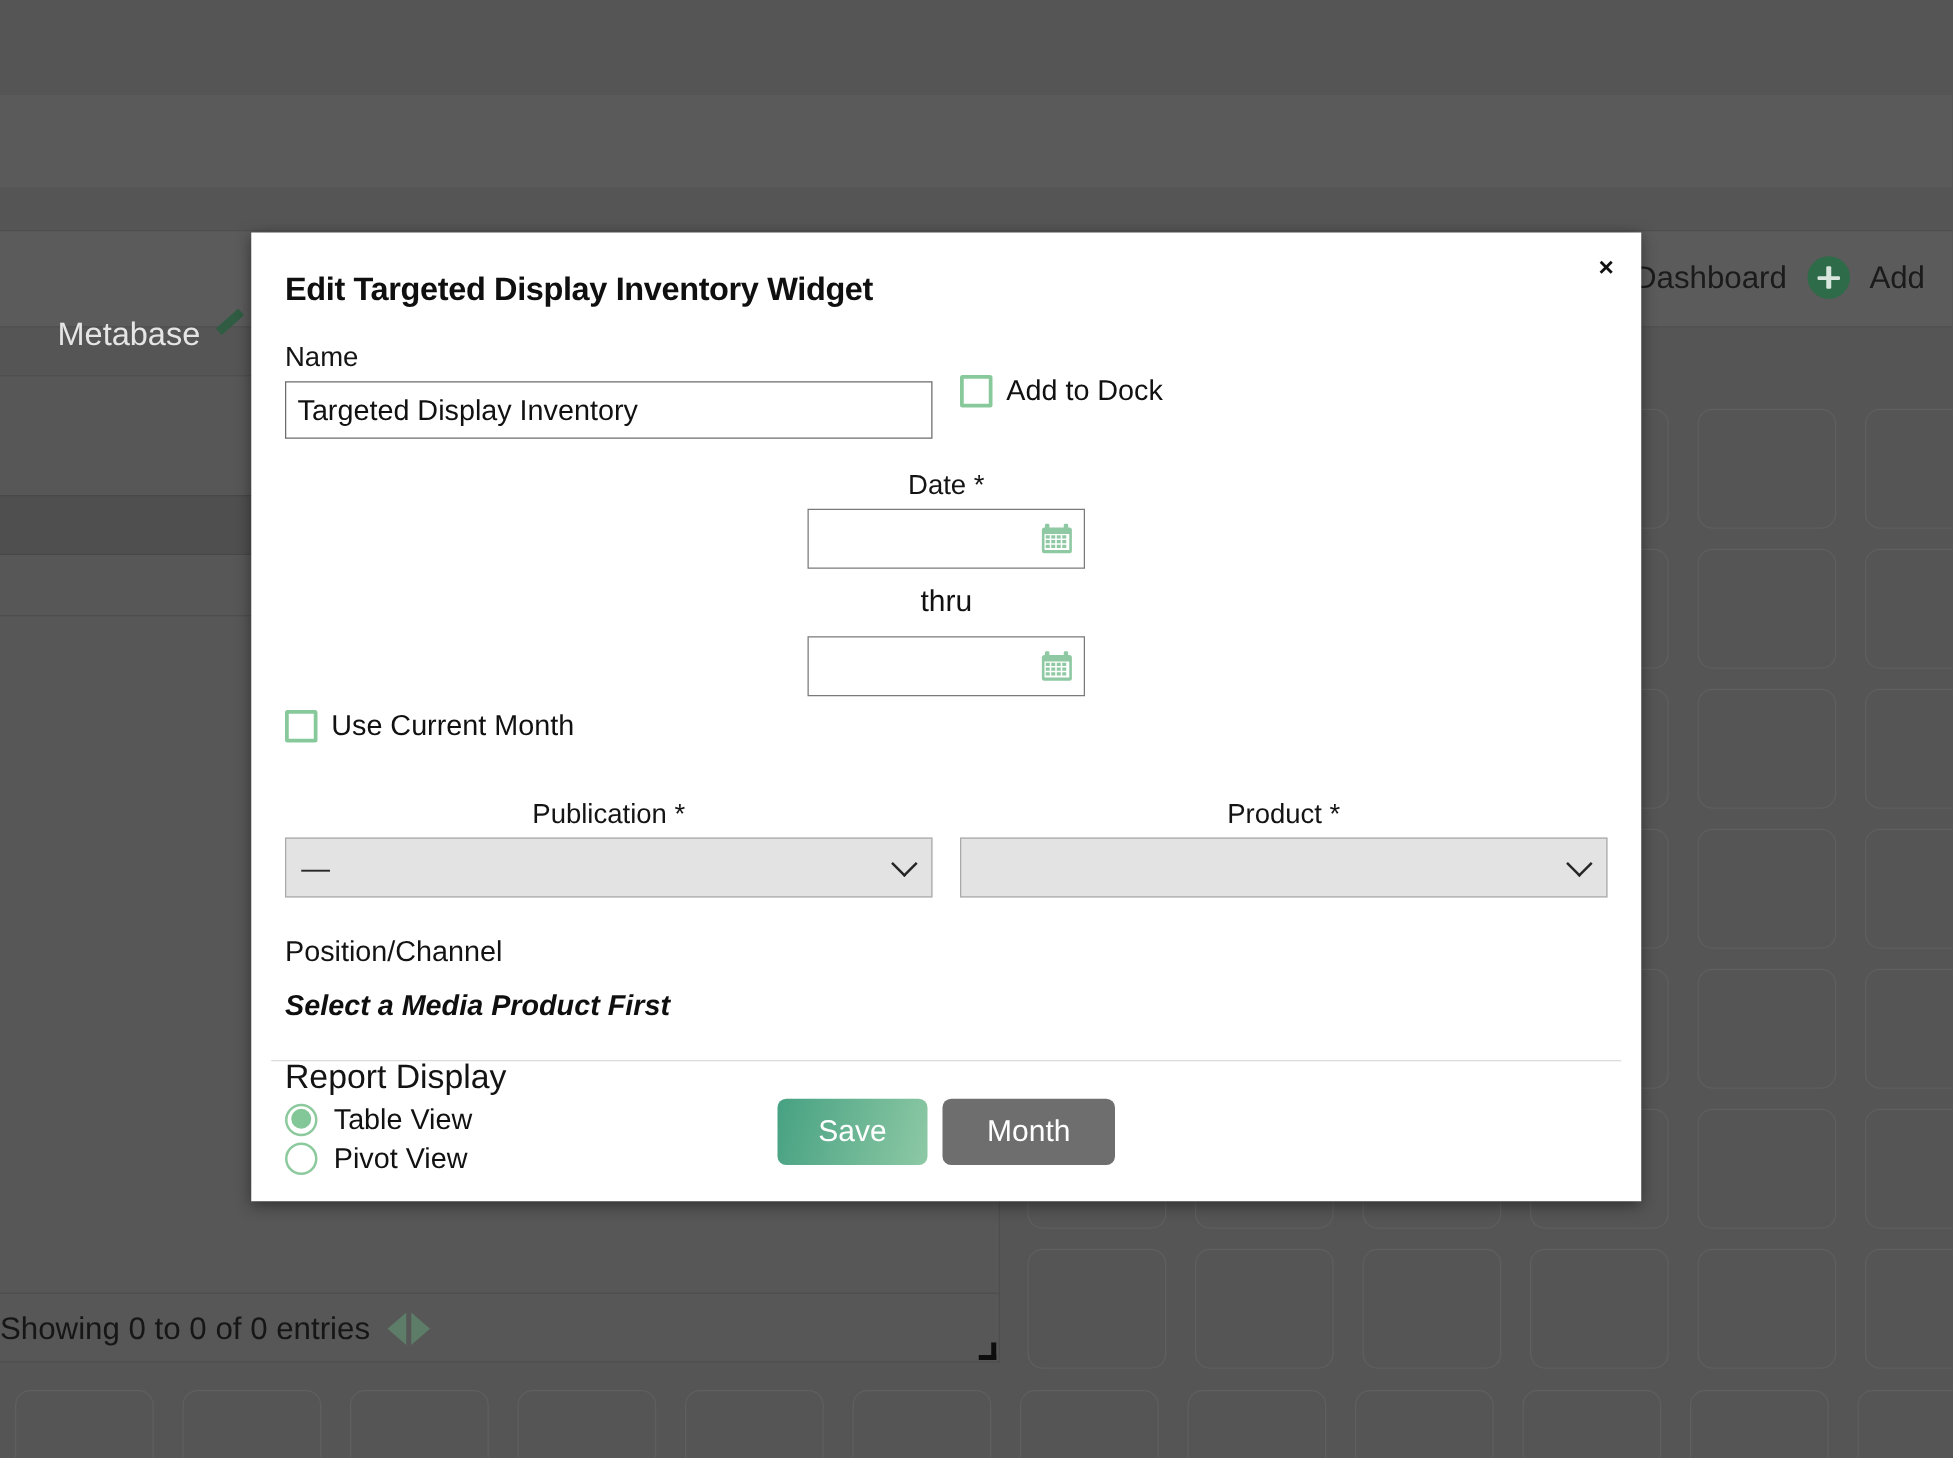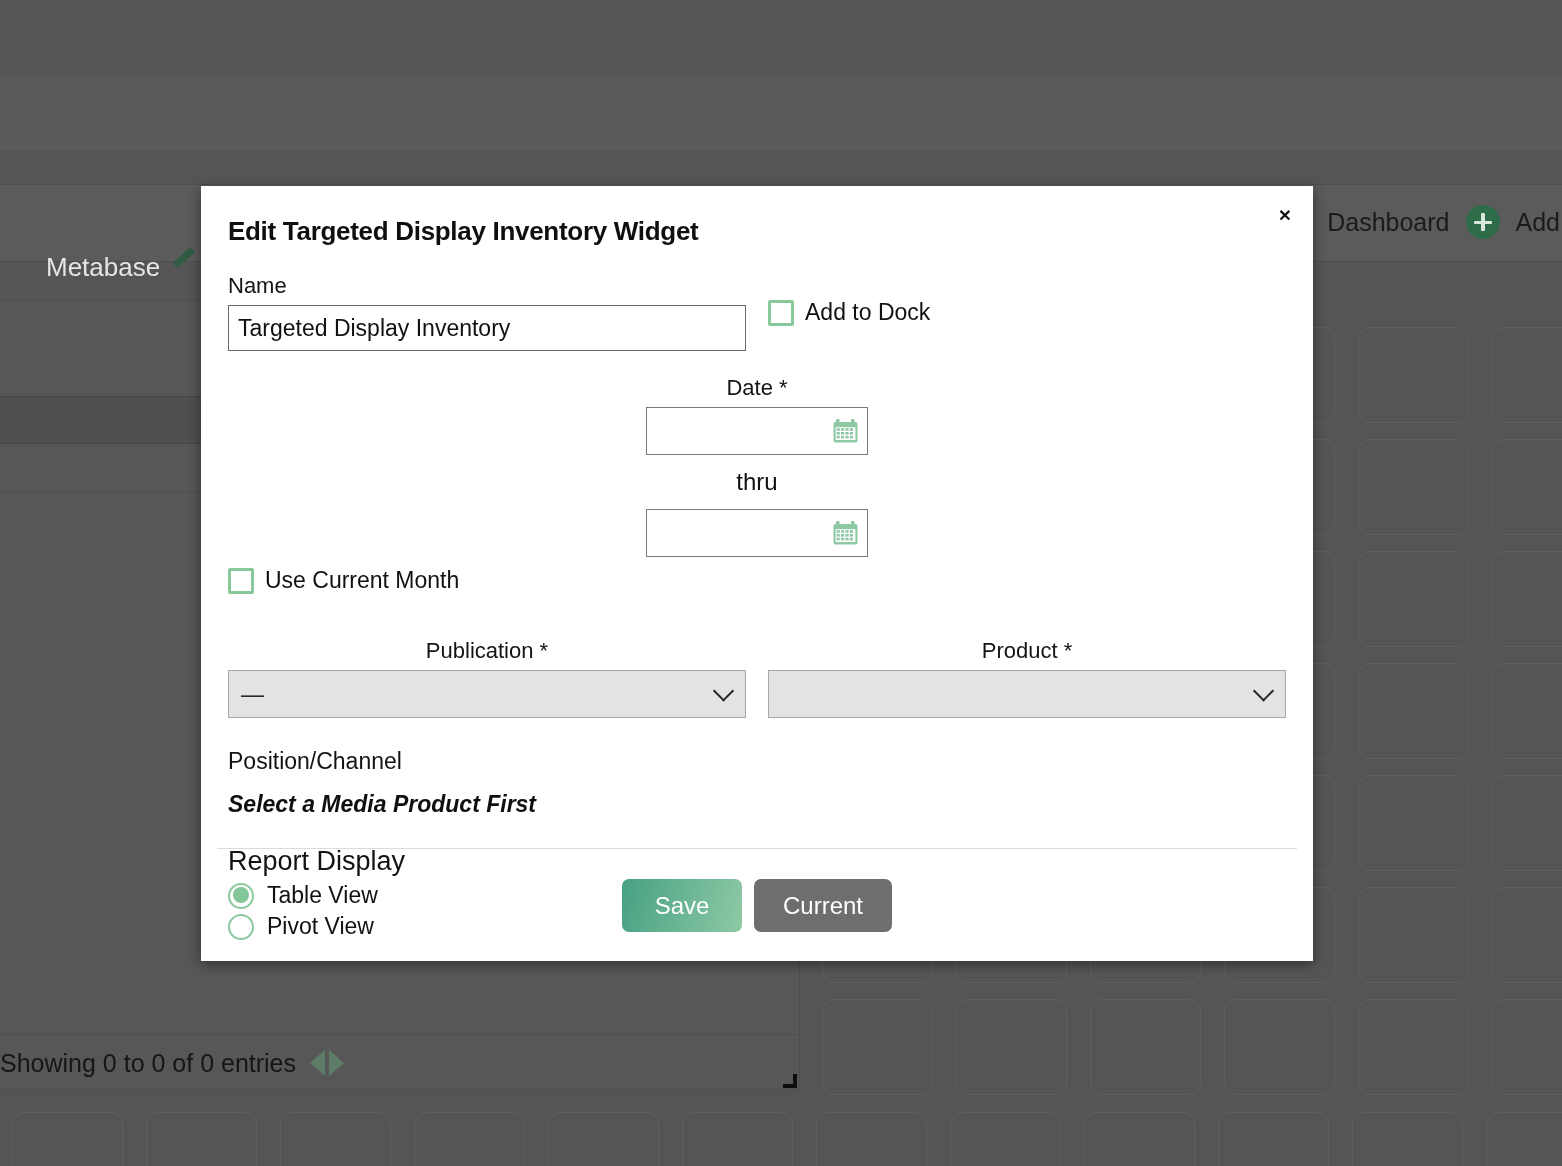--- a/index.html
+++ b/index.html
@@ -36,21 +36,21 @@
   .bg-band.b2 { top: 184px; height: 76px; border-top: 1px solid #4f4f4f; border-bottom: 1px solid #4f4f4f; background:#5b5b5b;}
 
   .bg-topbar-right {
     position: absolute;
     top: 190px;
     right: 0;
     height: 64px;
     display: flex;
     align-items: center;
     gap: 16px;
-    padding-right: 2px;
+    padding-right: 22px;
     color: #1b1b1b;
     font-size: 25px;
   }
   .plus-circle {
     width: 34px;
     height: 34px;
     border-radius: 50%;
     background: #2e6b48;
     position: relative;
     flex: none;
@@ -620,16 +620,16 @@
         <span class="radio-label">Table View</span>
       </div>
       <div class="radio-row">
         <span class="radio"></span>
         <span class="radio-label">Pivot View</span>
       </div>
     </div>
 
     <div class="modal-footer">
       <button class="btn btn-save">Save</button>
-      <button class="btn btn-cancel">Current</button>
+      <button class="btn btn-cancel">Month</button>
     </div>
   </div>
 </div>
 
 </body></html>

